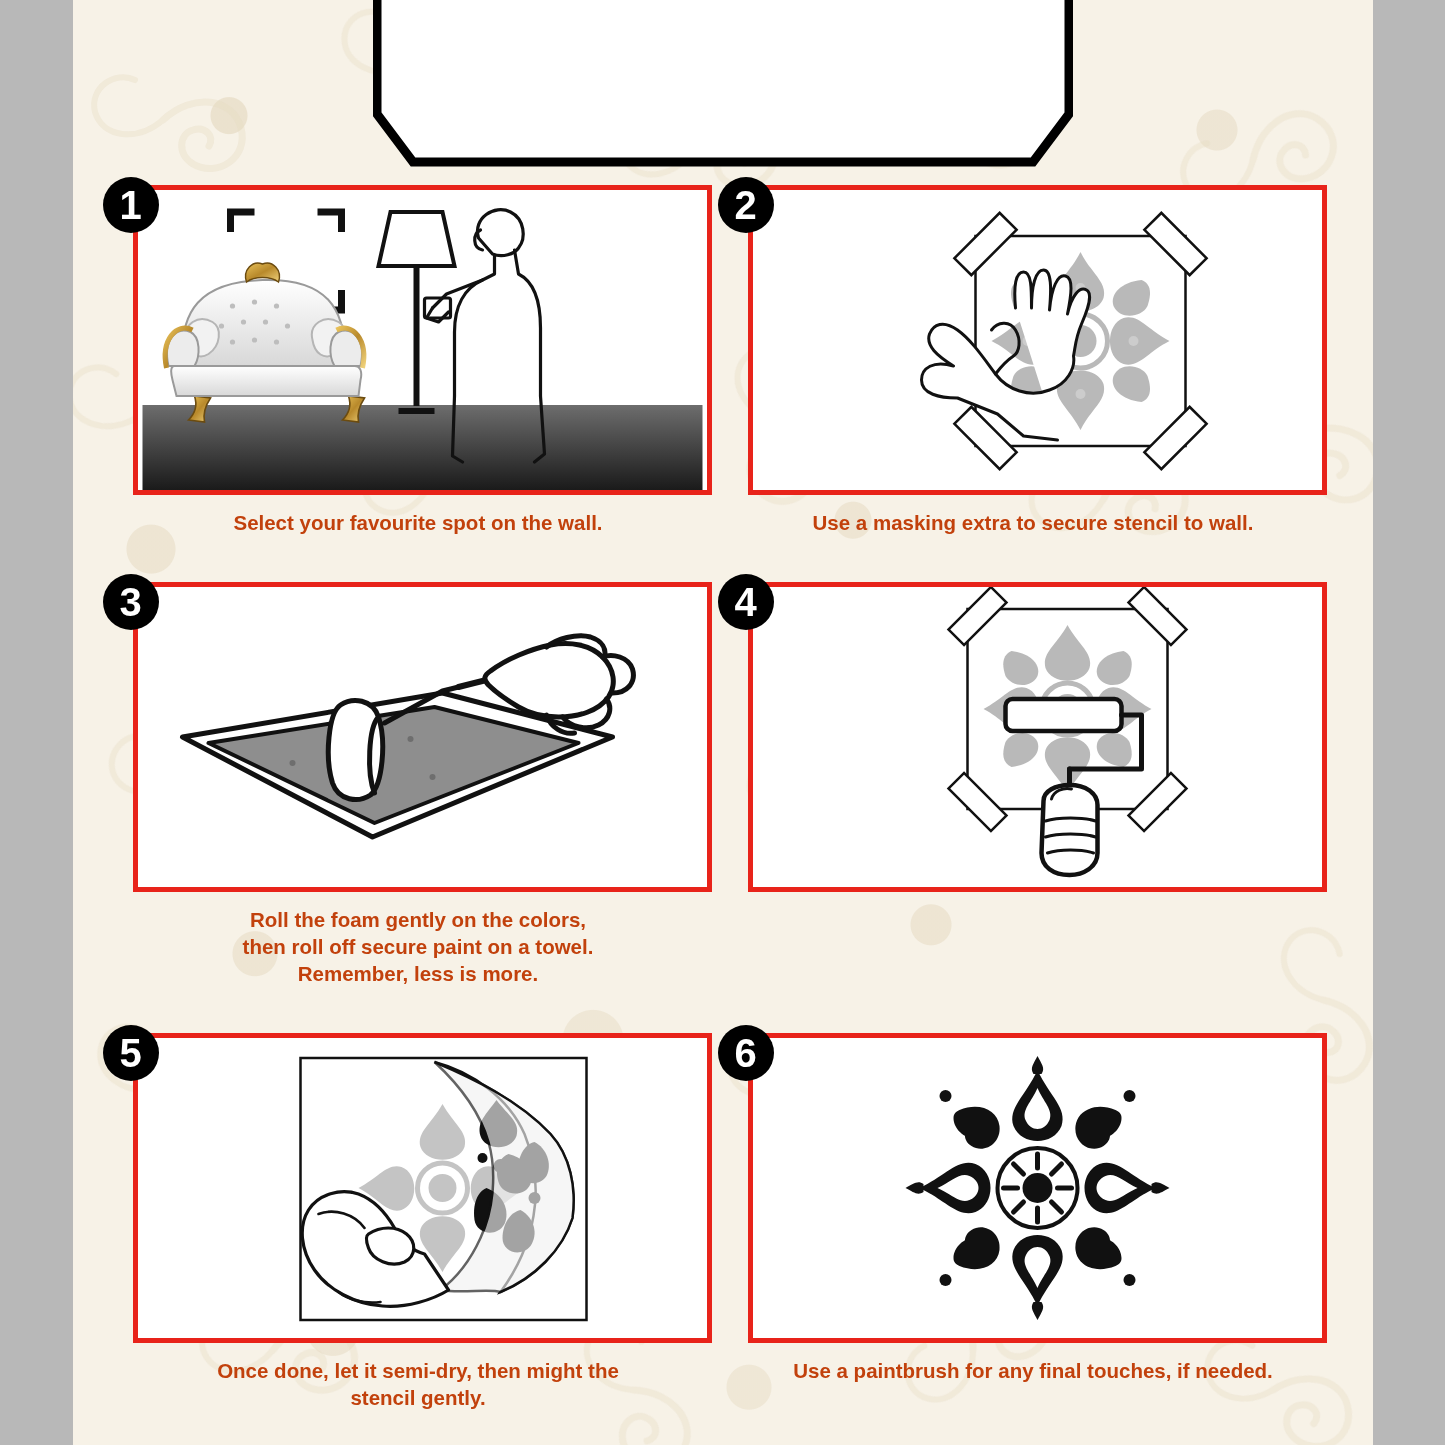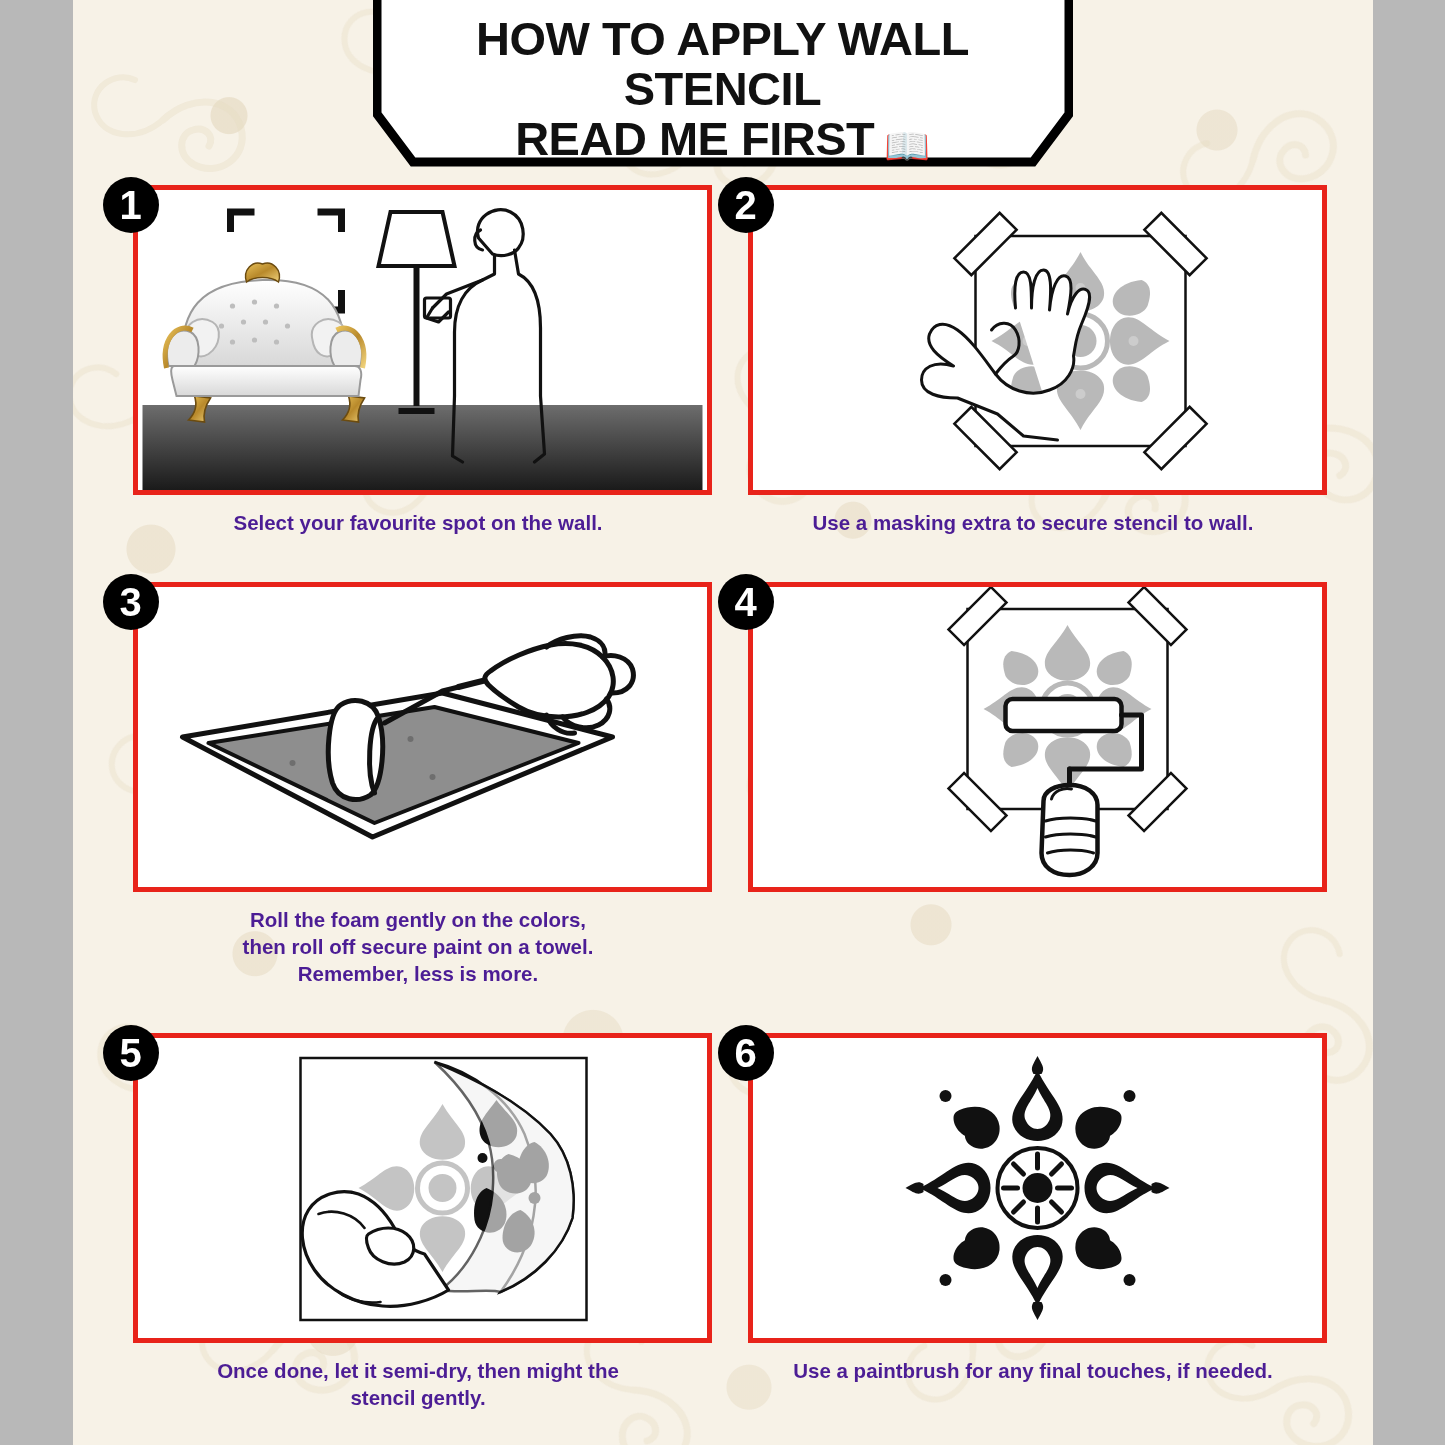--- a/index.html
+++ b/index.html
@@ -114,21 +114,21 @@
     margin-left: 14px;
     border: 5px solid #e8231a;
     background: #ffffff;
     height: 300px;
     overflow: hidden;
   }
   .frame svg, .frame .art { display: block; width: 100%; height: 100%; }
   .caption {
     margin: 14px 8px 0 14px;
     text-align: center;
-    color: #4c1d95;
+    color: #c2410c;
     font-weight: bold;
     font-size: 20.5px;
     line-height: 1.32;
   }
   .step-3 .frame, .step-4 .frame { height: 300px; }
   .step-5 .frame, .step-6 .frame { height: 300px; }
   .row2 { margin-top: 38px; }
 </style>
 </head>
 <body>
@@ -166,26 +166,20 @@
       <use href="#swirl" x="560" y="1390" transform="rotate(45 560 1390)"></use>
       <use href="#swirl" x="900" y="1350" transform="rotate(-50 900 1350)"></use>
       <use href="#swirl" x="1200" y="1390" transform="rotate(10 1200 1390)"></use>
     </g>
   </svg>
 
   <div class="banner">
     <svg viewBox="0 0 700 172" preserveAspectRatio="none" aria-hidden="true">
       <polygon points="4,-30 696,-30 696,118 660,166 40,166 4,118" fill="#ffffff" stroke="#000000" stroke-width="9"></polygon>
     </svg>
-    <div class="banner-text">
-      <div class="banner-line1">HOW TO APPLY WALL STENCIL</div>
-      <div class="banner-line2">
-        <span>READ ME FIRST</span><span class="book-icon">📖</span>
-      </div>
-    </div>
   </div>
 
   <div class="steps">
 
     <div class="step step-1">
       <div class="badge">1</div>
       <div class="frame">
         <svg class="art" viewBox="0 0 560 300" preserveAspectRatio="xMidYMid meet" aria-hidden="true">
           <rect x="0" y="0" width="560" height="300" fill="#ffffff"></rect>
 

